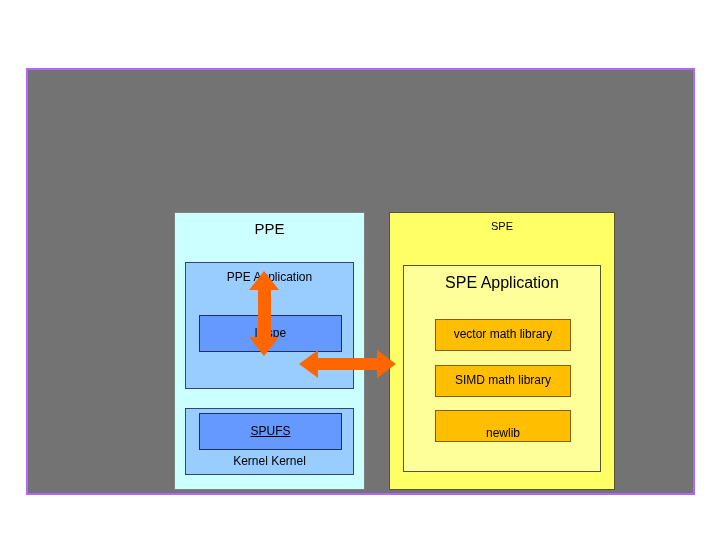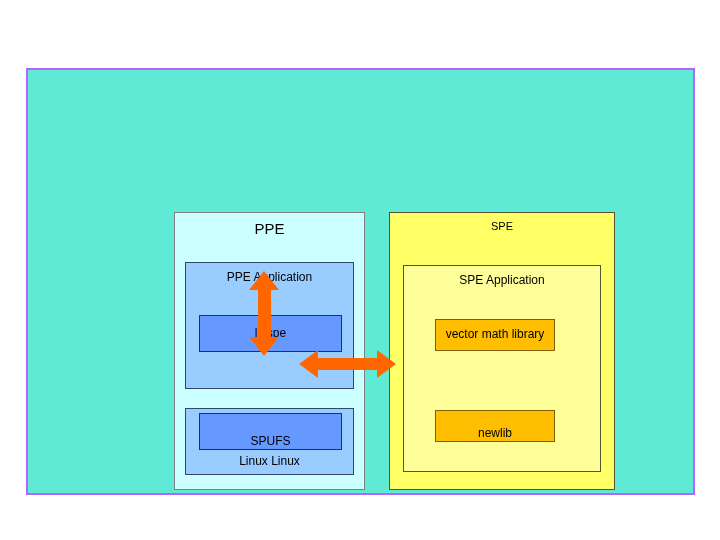--- a/index.html
+++ b/index.html
@@ -24,21 +24,21 @@
   }
 
   
   .slide-frame {
     position: absolute;
     left: 26px;
     top: 68px;
     width: 669px;
     height: 427px;
     border: 2px solid #b366ff;
-    background: #5eead4;
+    background: #737373;
     box-sizing: border-box;
   }
 
   
   .box {
     position: absolute;
     box-sizing: border-box;
     display: flex;
     align-items: flex-start;
     justify-content: center;
@@ -97,21 +97,22 @@
   }
   .linux-kernel > .box-label { font-size: 12px; }
 
   .spufs {
     left: 171px;
     top: 343px;
     width: 143px;
     height: 37px;
     background: #6699ff;
     border: 1px solid #1a3366;
-    align-items: flex-end;
+    align-items: center;
+    text-decoration: underline;
   }
   .spufs > .box-label { font-size: 12px; }
 
   
   .spe-outer {
     left: 361px;
     top: 142px;
     width: 226px;
     height: 278px;
     background: #ffff66;
@@ -122,25 +123,25 @@
 
   .spe-app {
     left: 375px;
     top: 195px;
     width: 198px;
     height: 207px;
     background: #ffff99;
     border: 1px solid #555533;
     padding-top: 8px;
   }
-  .spe-app > .box-label { font-size: 12px; }
+  .spe-app > .box-label { font-size: 16px; }
 
   .lib-box {
     left: 407px;
-    width: 120px;
+    width: 136px;
     height: 32px;
     background: #ffbf00;
     border: 1px solid #806000;
     align-items: center;
   }
   .lib-box > .box-label { font-size: 12px; }
   .lib-0 { top: 249px; }
   .lib-1 { top: 295px; }
   .lib-2 { top: 340px; align-items: flex-end; }
 
@@ -166,39 +167,42 @@
 
     <div class="box ppe-app">
       <span class="box-label">PPE Application</span>
     </div>
 
     <div class="box libspe">
       <span class="box-label">libspe</span>
     </div>
 
     <div class="box linux-kernel">
-      <span class="box-label">Linux Linux</span>
+      <span class="box-label">Kernel Kernel</span>
     </div>
 
     <div class="box spufs">
       <span class="box-label">SPUFS</span>
     </div>
 
     <div class="box spe-outer">
       <span class="box-label">SPE</span>
     </div>
 
     <div class="box spe-app">
       <span class="box-label">SPE Application</span>
     </div>
 
     <div class="box lib-box lib-0">
       <span class="box-label">vector math library</span>
     </div>
 
+    <div class="box lib-box lib-1">
+      <span class="box-label">SIMD math library</span>
+    </div>
 
     <div class="box lib-box lib-2">
       <span class="box-label">newlib</span>
     </div>
 
   </div>
 
   <svg class="arrow-layer" viewBox="0 0 720 540" width="720" height="540">
 
     <g>

